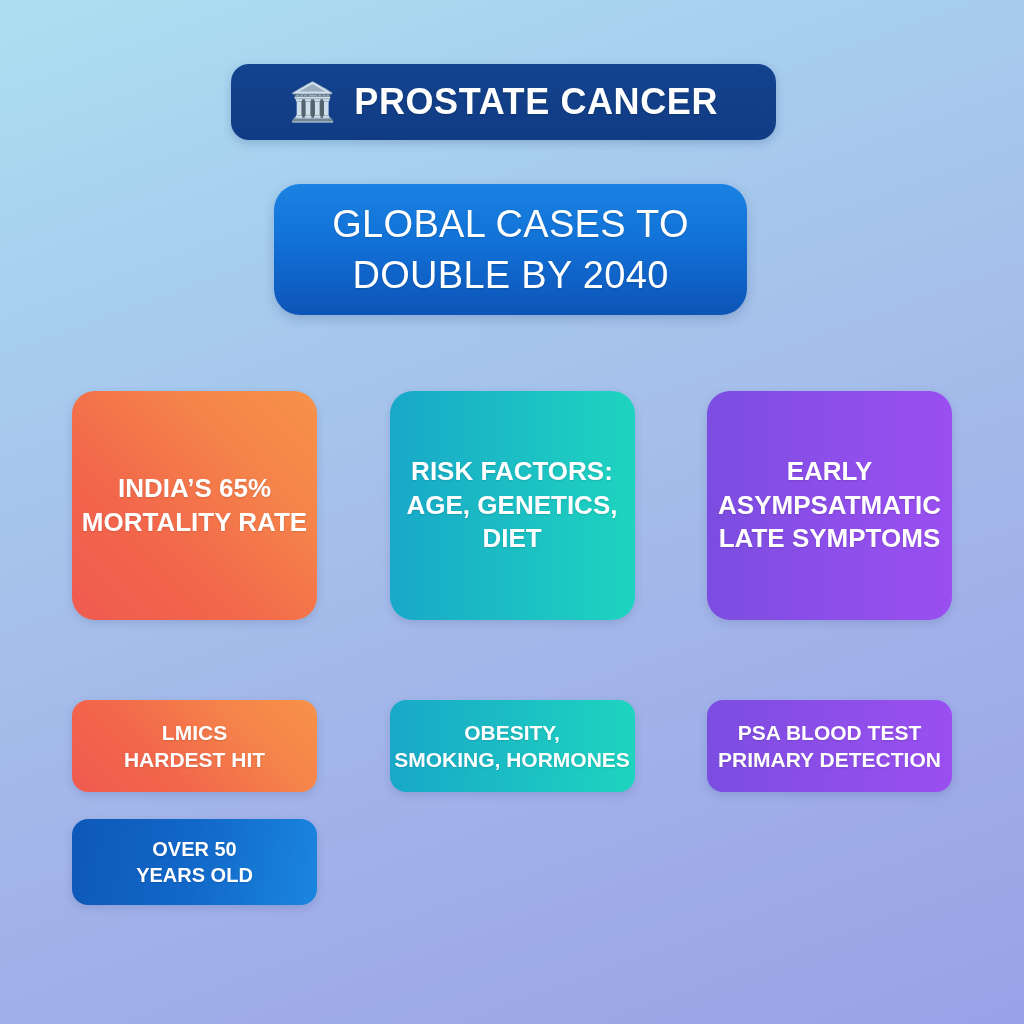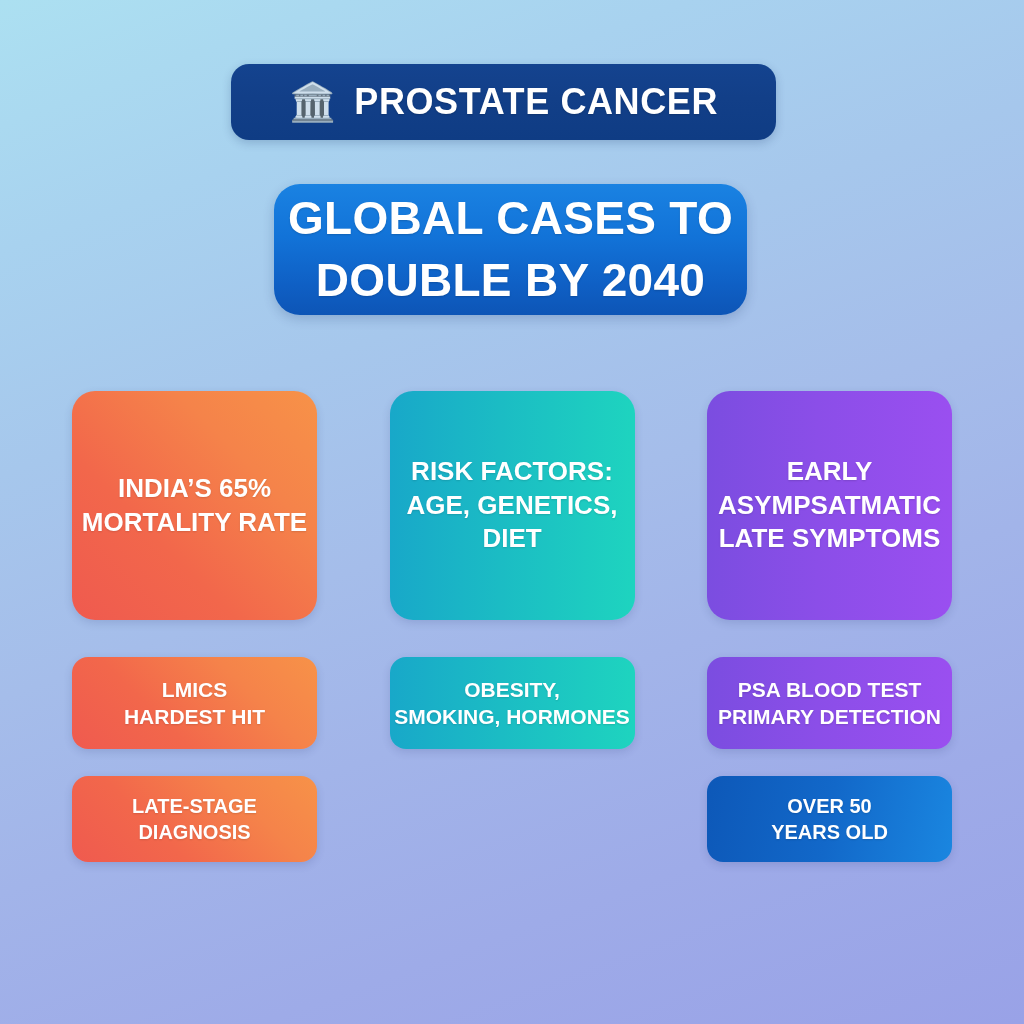--- a/index.html
+++ b/index.html
@@ -72,22 +72,22 @@
     background: linear-gradient(180deg, #1a82e2 0%, #1273d8 40%, #0f5fc4 78%, #0d55b6 100%);
     box-shadow: 0 4px 12px rgba(20,45,100,0.20);
     display: flex;
     flex-direction: column;
     align-items: center;
     justify-content: center;
     box-sizing: border-box;
   }
   .subtitle-line {
     color: #ffffff;
-    font-size: 46px;
-    font-weight: bold;
+    font-size: 38px;
+    font-weight: normal;
     line-height: 1.33;
     letter-spacing: 0.3px;
     white-space: nowrap;
     text-shadow: 0 1px 2px rgba(0,0,0,0.16);
   }
 
   
   .grid {
     position: absolute;
     left: 72px;
@@ -126,20 +126,21 @@
     padding: 6px 8px;
   }
   .row1 .card-text { font-size: 26px; }
 
   
   .row2 .card {
     width: 245px;
     height: 92px;
     border-radius: 16px;
     padding: 4px 2px;
+    margin-top: 43px;
   }
   .row2 .card-text { font-size: 21px; }
 
   
   .row3 .card {
     width: 245px;
     height: 86px;
     border-radius: 16px;
     padding: 4px 6px;
   }
@@ -210,24 +211,20 @@
         <span class="card-text">OBESITY,
 SMOKING, HORMONES</span>
       </div>
       <div class="card fill-purple">
         <span class="card-text">PSA BLOOD TEST
 PRIMARY DETECTION</span>
       </div>
     </div>
 
     <div class="grid-row row3">
-      <div class="card fill-orange">
-        <span class="card-text">LATE-STAGE
-DIAGNOSIS</span>
-      </div>
       <div class="card fill-blue">
         <span class="card-text">OVER 50
 YEARS OLD</span>
       </div>
     </div>
 
   </div>
 </div>
 
 </body></html>

